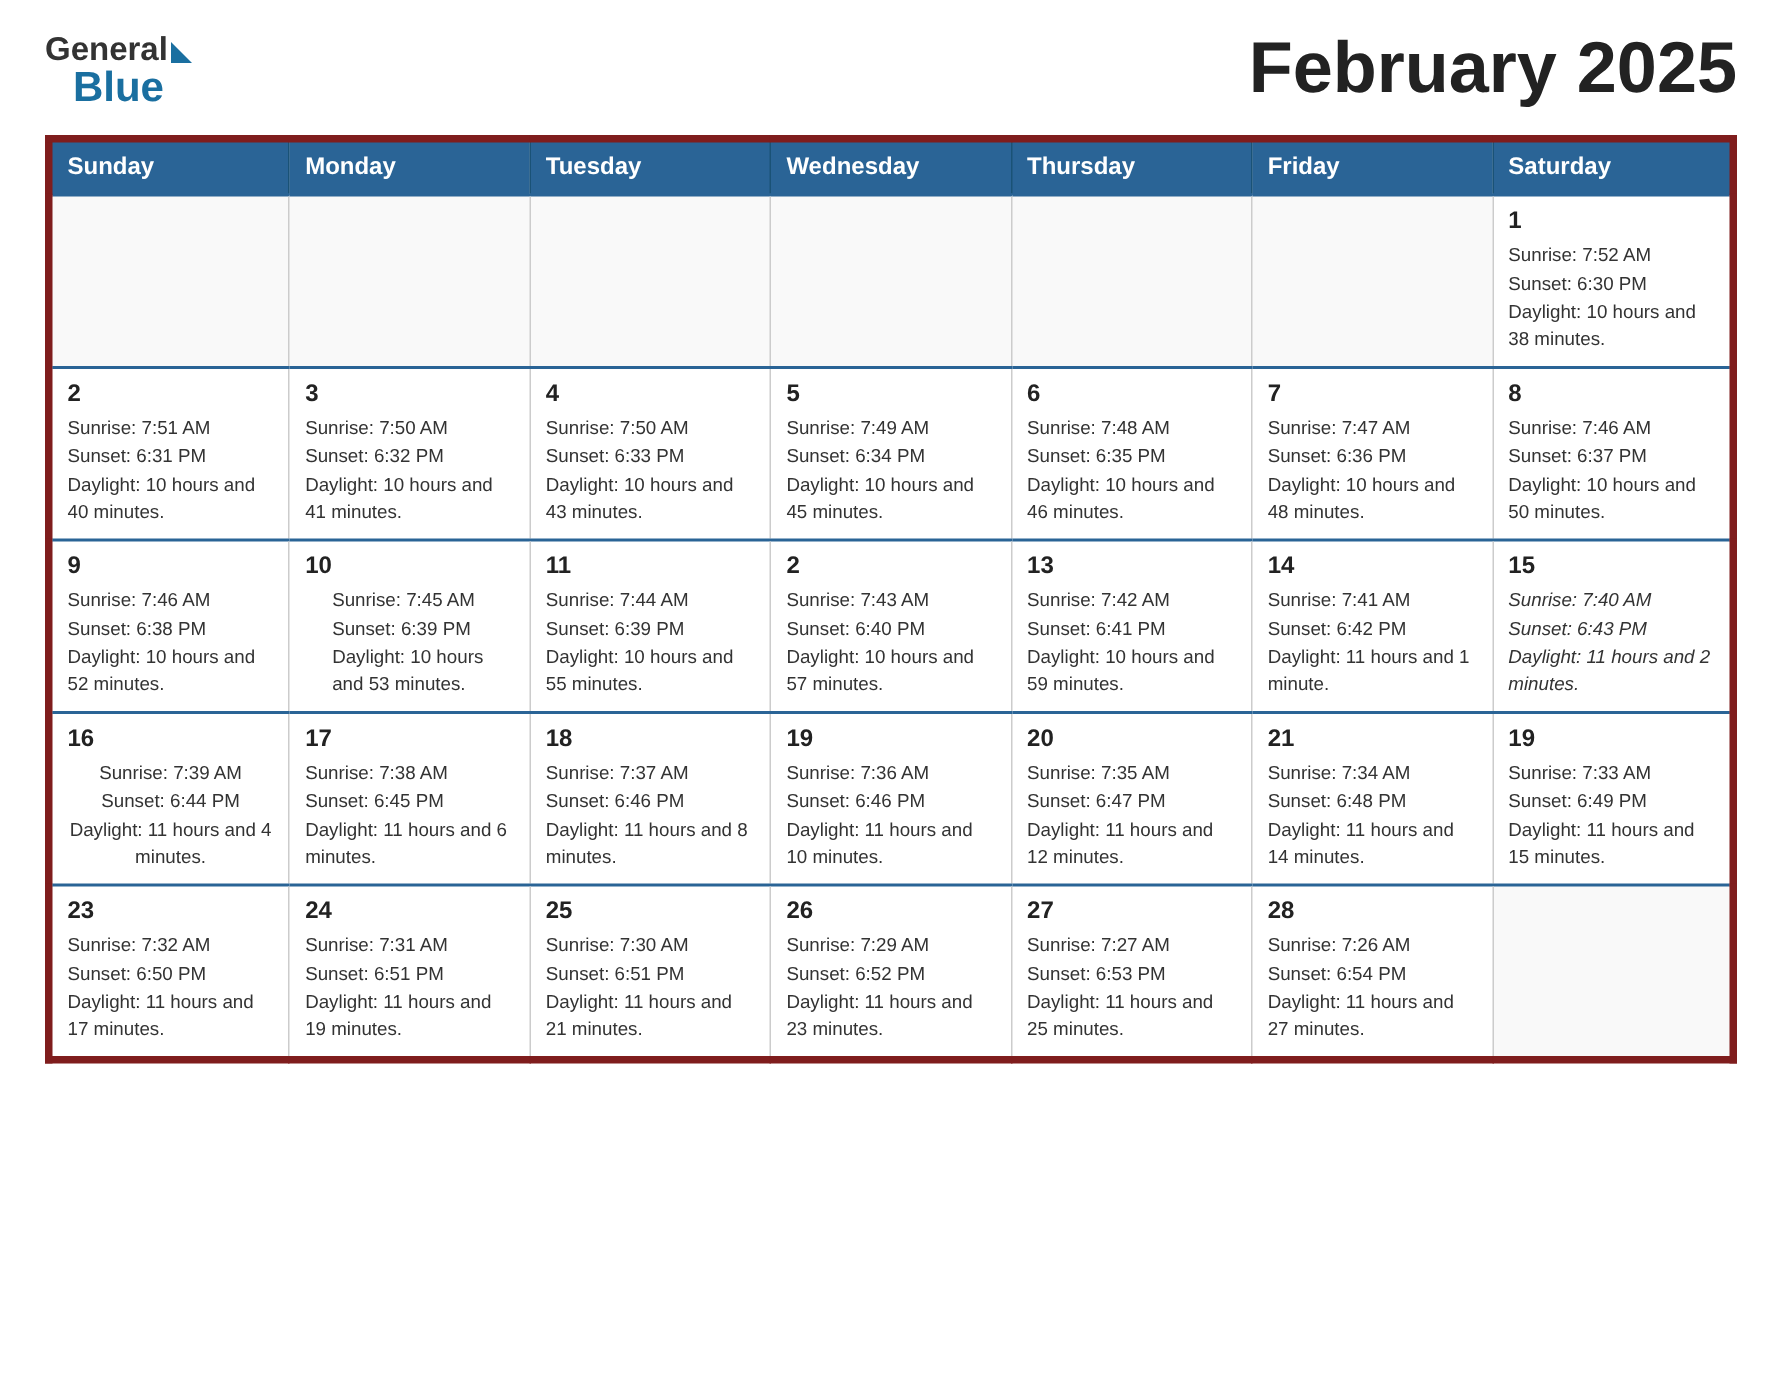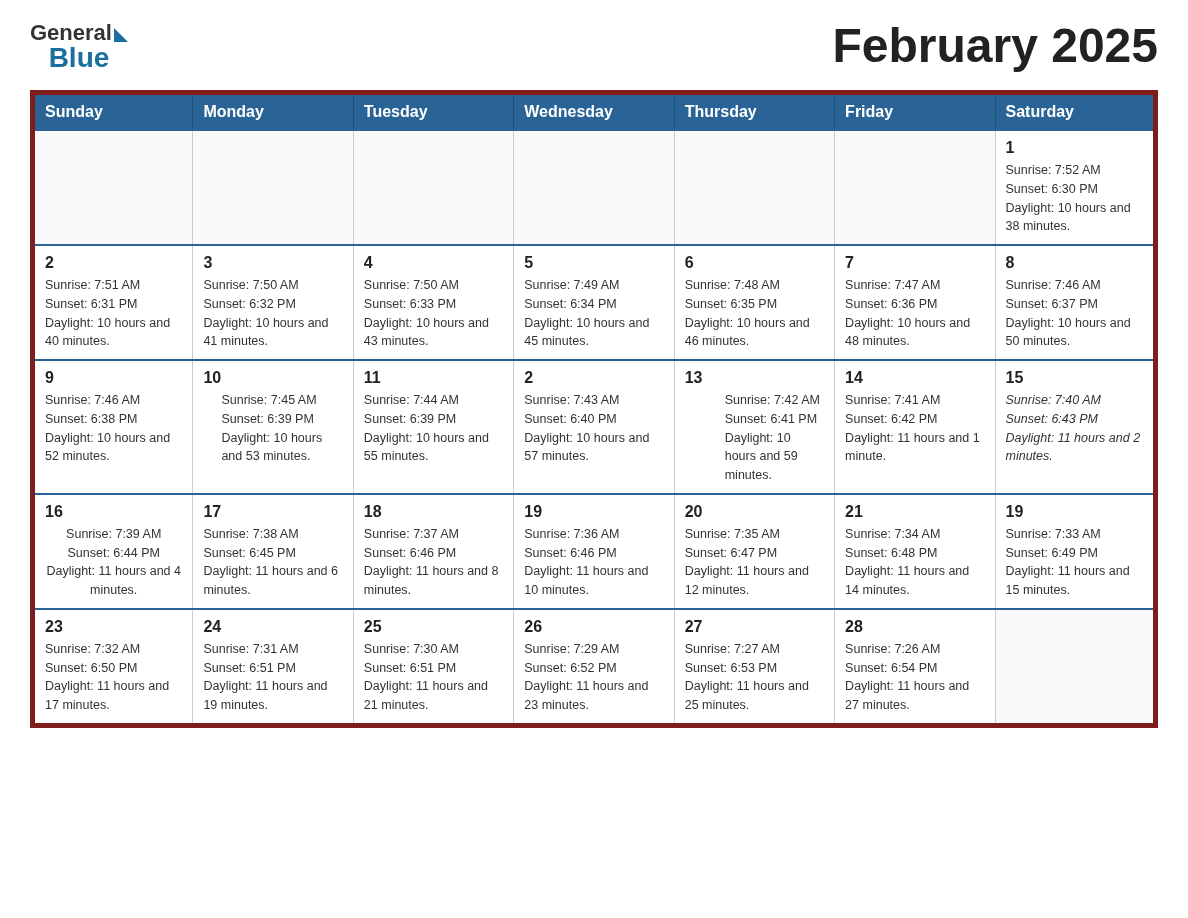--- a/index.html
+++ b/index.html
@@ -209,21 +209,21 @@
 Daylight: 10 hours and 55 minutes.</div>
         </td>
         <td>
           <span class="day-number">2</span>
           <div class="day-info" style="white-space: pre-line;">Sunrise: 7:43 AM
 Sunset: 6:40 PM
 Daylight: 10 hours and 57 minutes.</div>
         </td>
         <td>
           <span class="day-number">13</span>
-          <div class="day-info" style="white-space: pre-line; margin-left: 40px;">Sunrise: 7:42 AM
+          <div class="day-info" style="white-space: pre-line;">Sunrise: 7:42 AM
 Sunset: 6:41 PM
 Daylight: 10 hours and 59 minutes.</div>
         </td>
         <td>
           <span class="day-number">14</span>
           <div class="day-info" style="white-space: pre-line;">Sunrise: 7:41 AM
 Sunset: 6:42 PM
 Daylight: 11 hours and 1 minute.</div>
         </td>
         <td>

